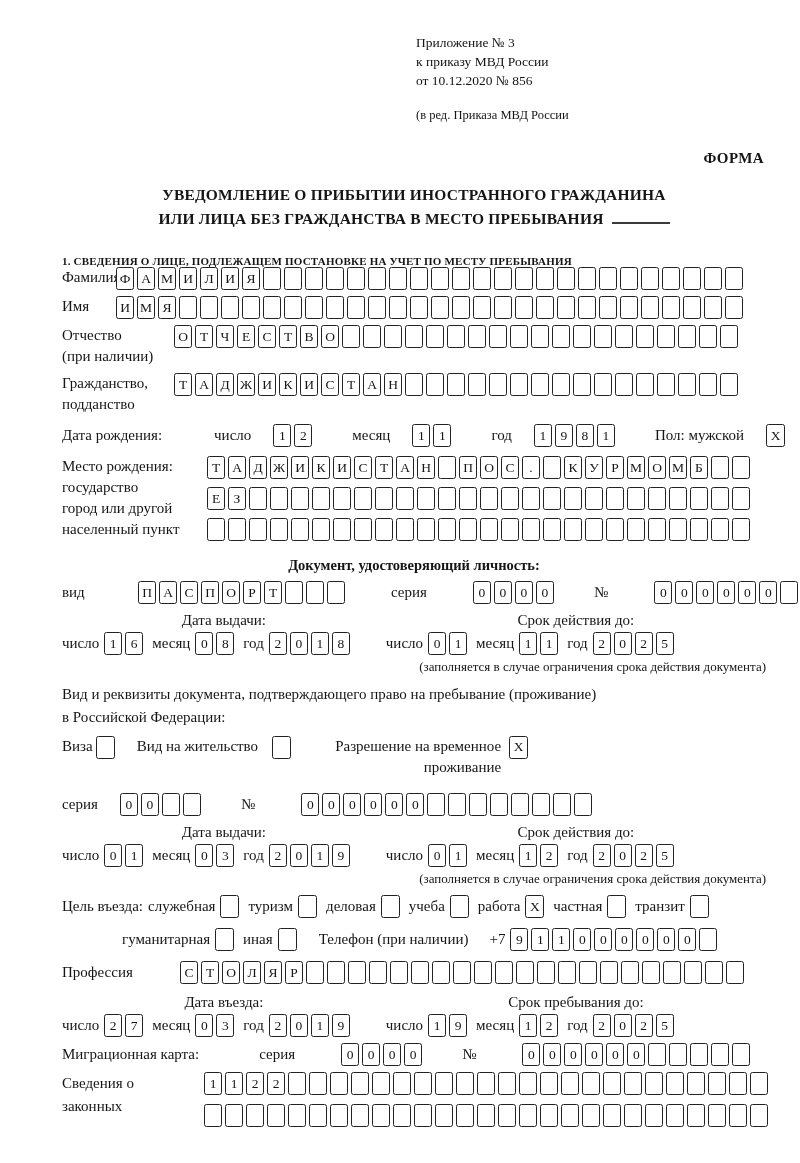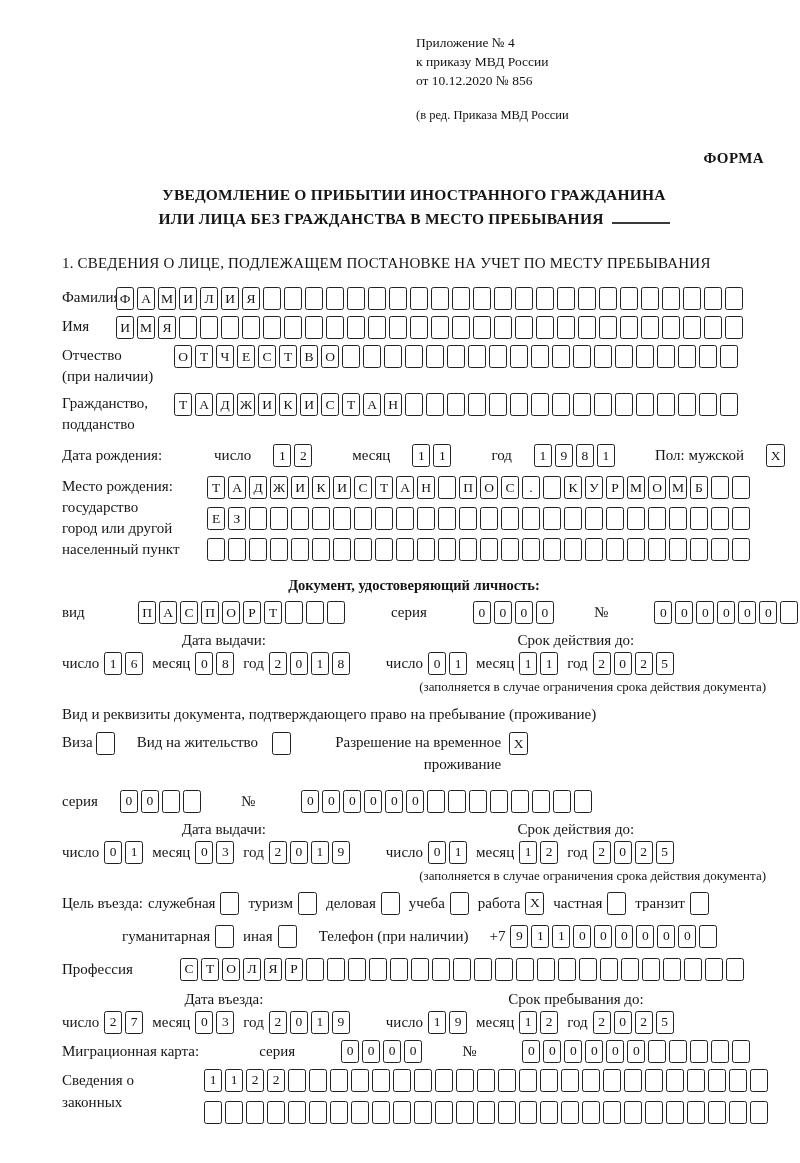--- a/index.html
+++ b/index.html
@@ -9,21 +9,21 @@
 
   .ref { margin-left:354px; width:250px; font-size:13.5px; line-height:1.4; }
   .ref .rline { white-space:nowrap; }
   .ref .small { font-size:12.5px; }
   .ref .gap { margin-top:16px; }
   .forma { text-align:right; font-weight:bold; font-size:15px; margin-top:26px; padding-right:2px; letter-spacing:.4px; }
 
   .title { text-align:center; font-weight:bold; font-size:15.5px; line-height:1.55; margin-top:16px; letter-spacing:.2px; }
   .blank { display:inline-block; width:58px; height:15px; border-bottom:2.2px solid #3a3a3a; margin-left:8px; }
 
-  .sec { font-weight:normal; font-size:15px; margin-top:24px; margin-bottom:15px; letter-spacing:.2px; }
+  .sec { font-weight:bold; font-size:11px; margin-top:24px; letter-spacing:.2px; }
 
   .row { display:flex; align-items:flex-start; margin-bottom:6px; }
   .lbl { font-size:15px; line-height:1.4; flex-shrink:0; }
   .cells { display:flex; gap:3px; }
   .cell { width:18px; height:23px; border:1.6px solid #222; border-radius:2.5px; display:flex; align-items:center; justify-content:center; font-size:13.5px; flex-shrink:0; background:#fff; }
   .cb { width:19px; height:23px; border:1.6px solid #222; border-radius:2.5px; display:inline-flex; align-items:center; justify-content:center; font-size:13.5px; flex-shrink:0; background:#fff; vertical-align:middle; }
 
   .w1 { width:54px; } .w2 { width:112px; } .w3 { width:145px; } .w4 { width:96px; }
   .stack > .cells { margin-bottom:8px; }
 
@@ -57,21 +57,21 @@
   .repr { display:flex; margin-top:4px; }
   .repr .lblcol { width:142px; font-size:15px; line-height:1.5; flex-shrink:0; }
   .repr .cells { margin-bottom:9px; }
 </style>
 </head>
 <body>
 
 <div class="page">
 
   <div class="ref">
-    <div class="rline">Приложение № 4</div>
+    <div class="rline">Приложение № 3</div>
     <div class="rline">к приказу МВД России</div>
     <div class="rline">от 10.12.2020 № 856</div>
     <div class="rline small gap">(в ред. Приказа МВД России</div>
   </div>
 
   <div class="forma">ФОРМА</div>
 
   <div class="title">
     <div>УВЕДОМЛЕНИЕ О ПРИБЫТИИ ИНОСТРАННОГО ГРАЖДАНИНА</div>
     <div><span>ИЛИ ЛИЦА БЕЗ ГРАЖДАНСТВА В МЕСТО ПРЕБЫВАНИЯ</span><span class="blank"></span></div>
@@ -435,20 +435,21 @@
             <span class="cell">2</span>
             <span class="cell">5</span>
           </span>
       </span>
     </div>
     <div class="note">(заполняется в случае ограничения срока действия документа)</div>
   </div>
 
   <div class="intro">
     <div>Вид и реквизиты документа, подтверждающего право на пребывание (проживание)</div>
+    <div>в Российской Федерации:</div>
   </div>
 
   <div class="opts">
     <span class="opt">
       <span class="olbl">Виза</span>
       <span class="cb" style="margin-left:3px;"></span>
     </span>
     <span class="gap22"></span>
     <span class="opt">
       <span class="olbl">Вид на жительство</span>

